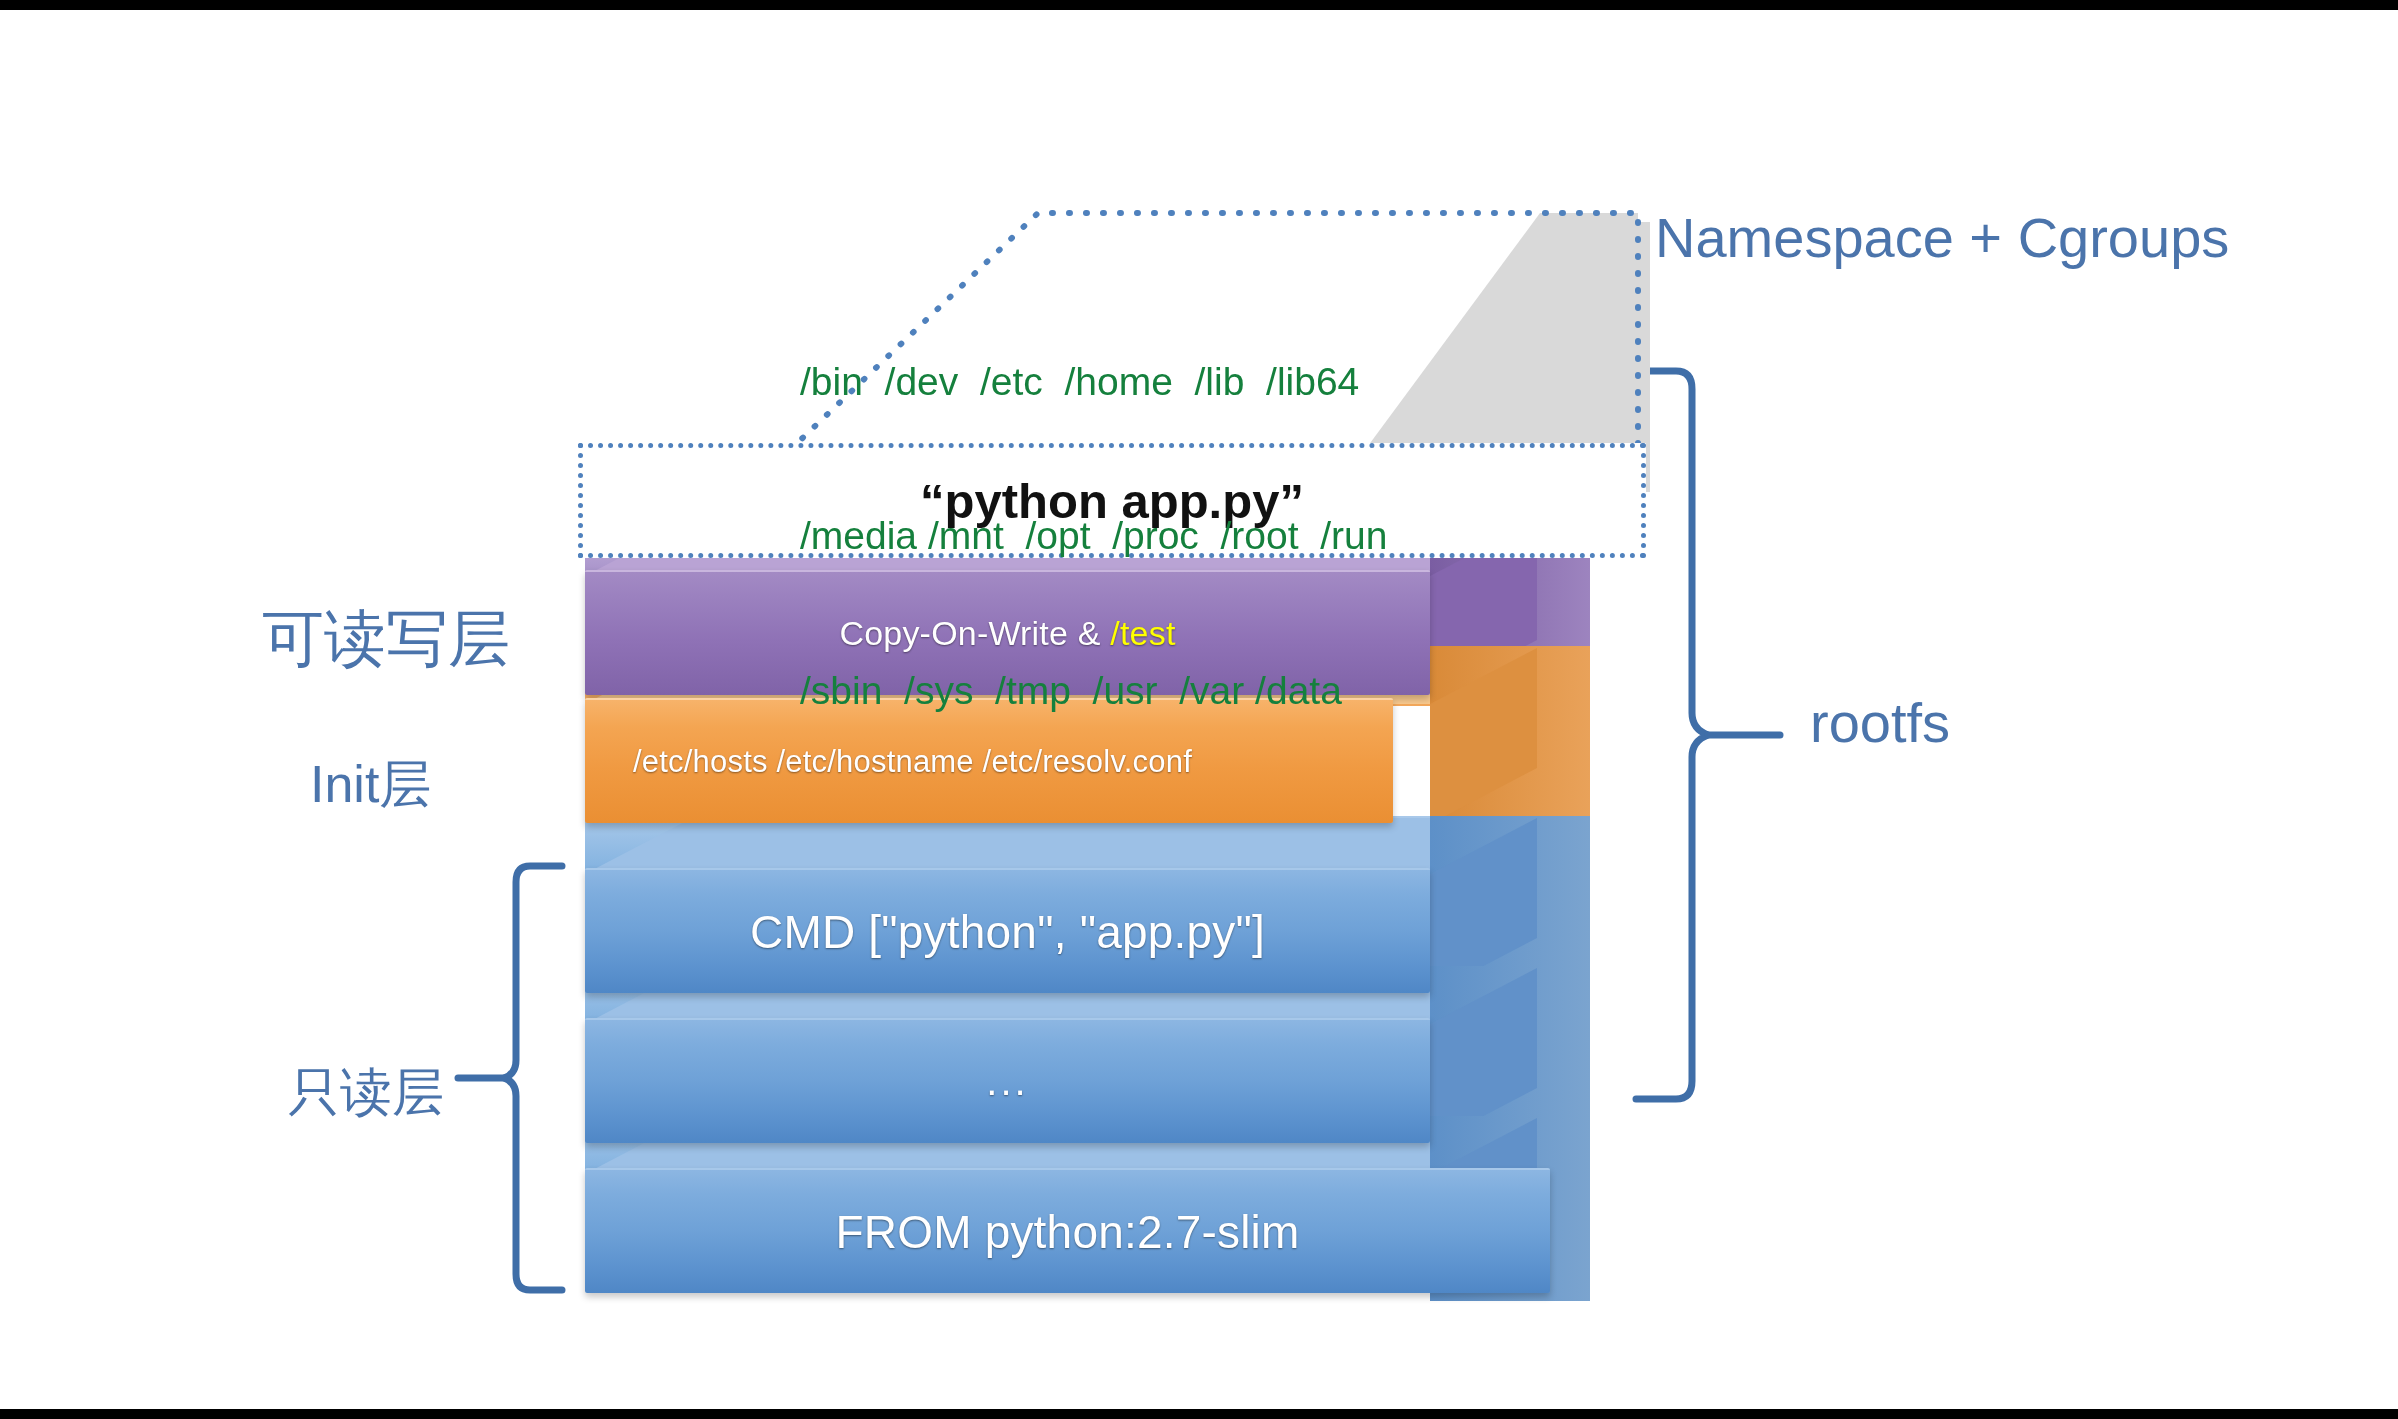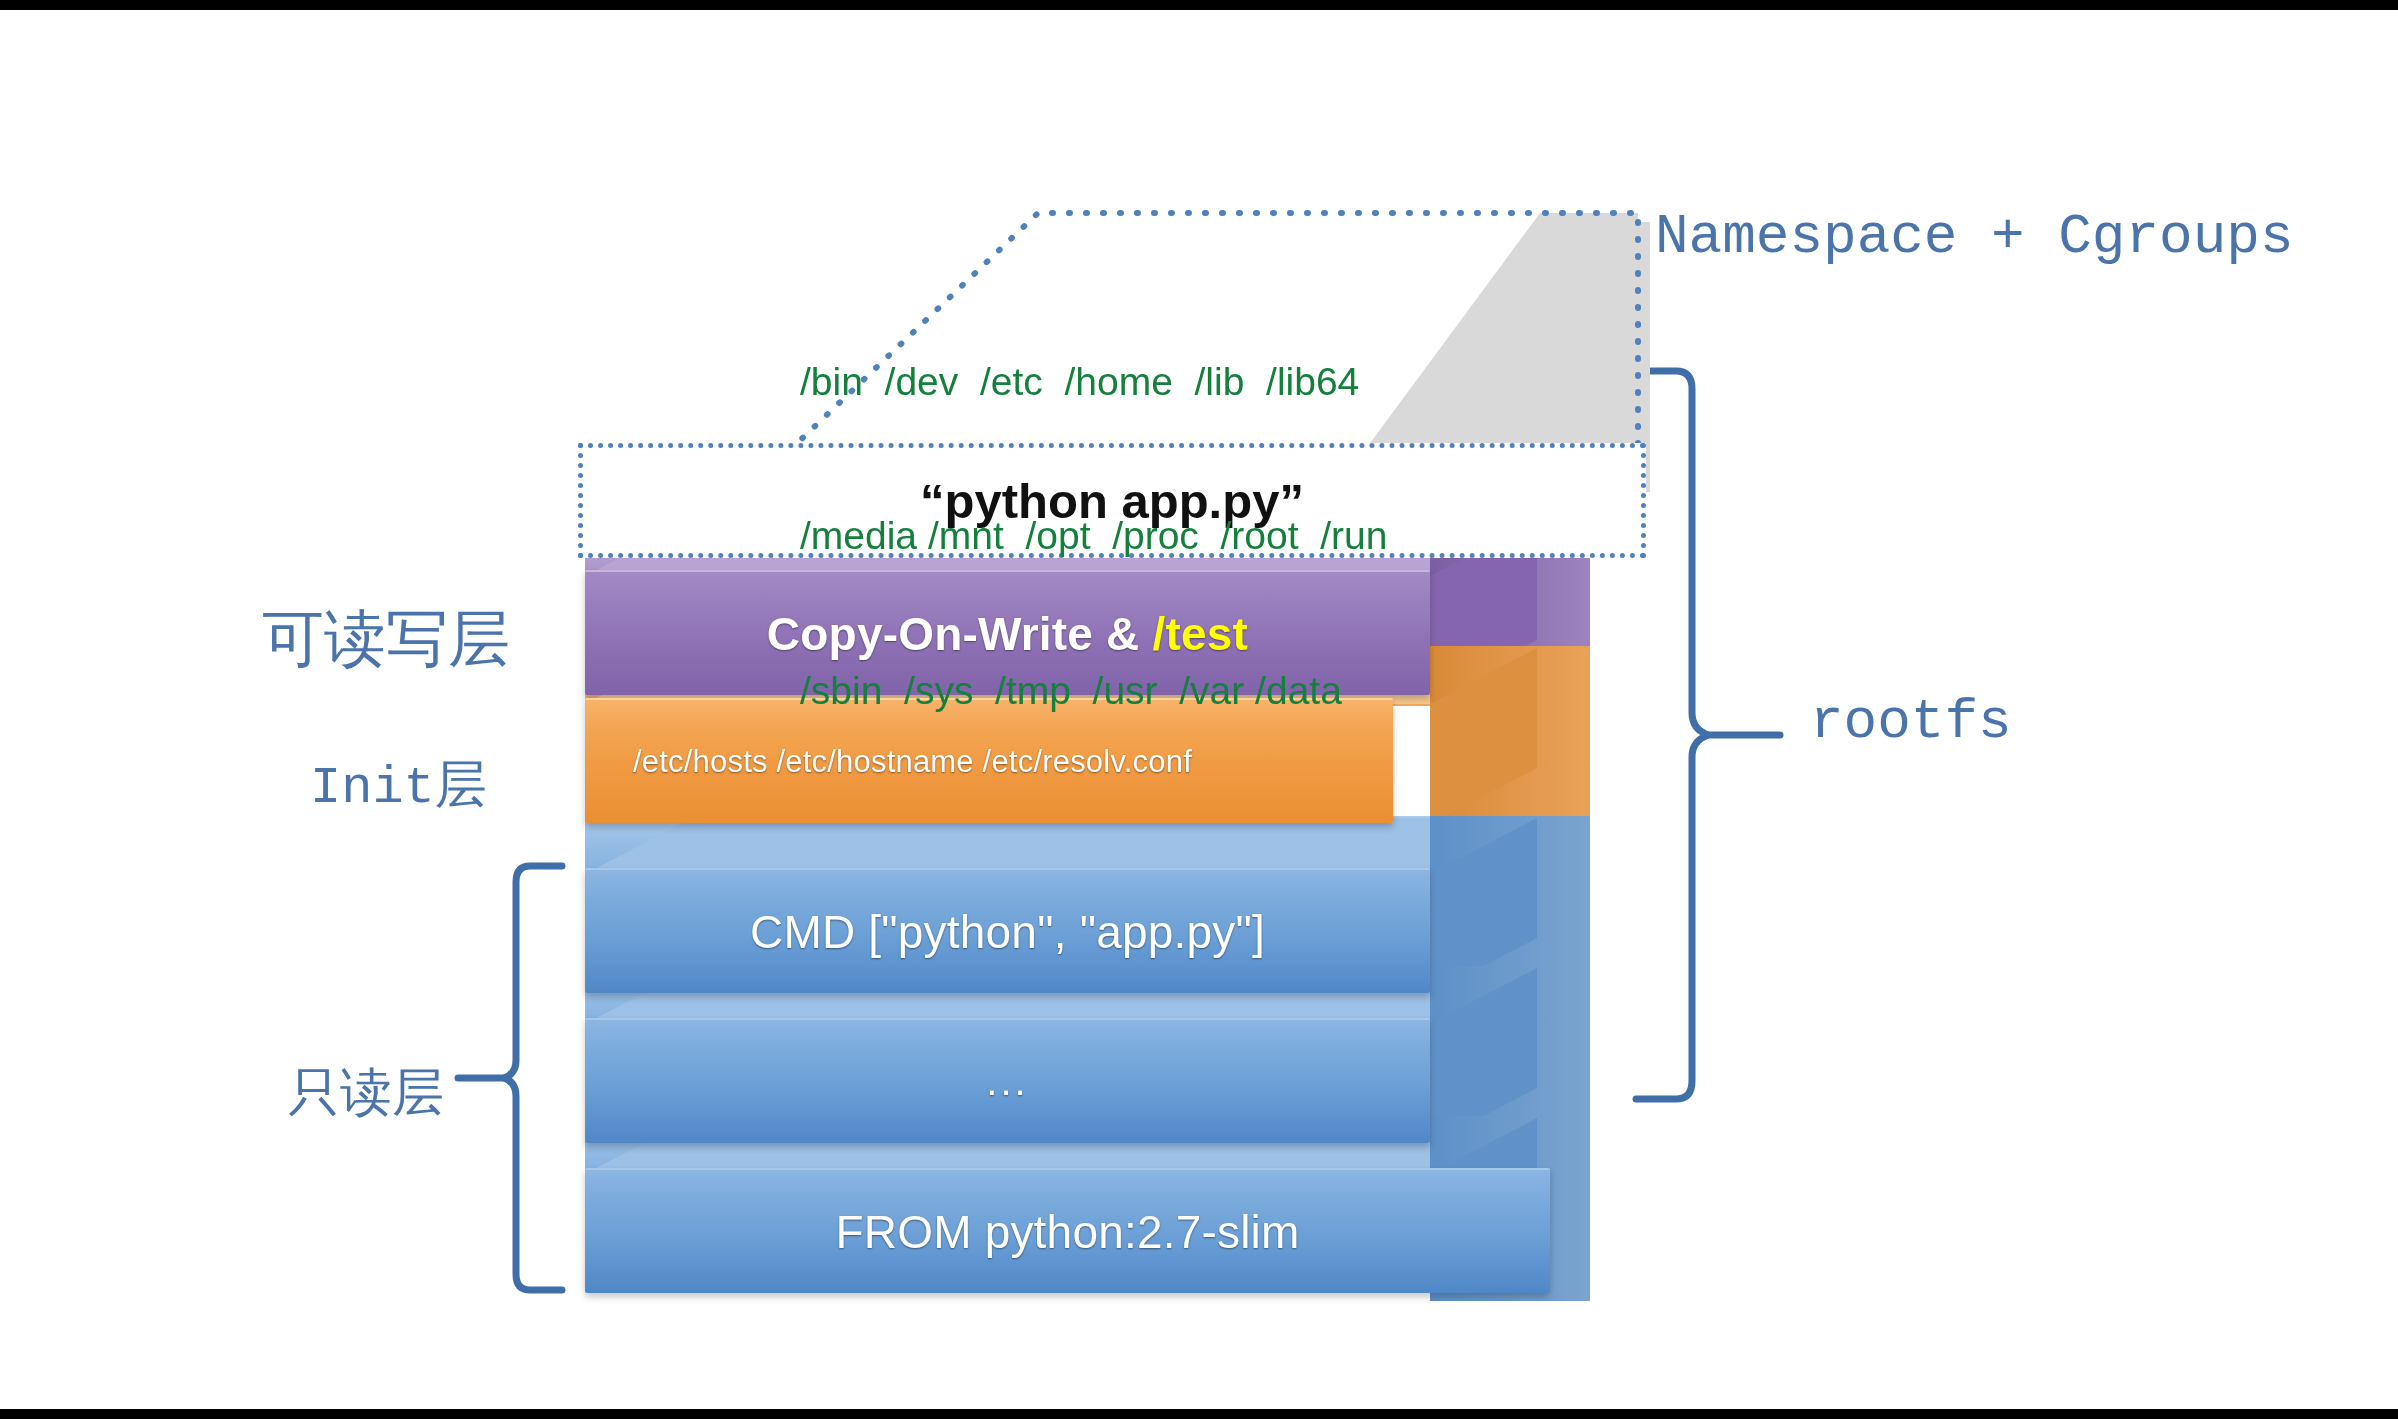--- a/index.html
+++ b/index.html
@@ -125,21 +125,20 @@
     font-size: 49px;
     color: #111111;
     font-weight: 600;
   }
 
   
   .side-label {
     position: absolute;
     color: #4b74ab;
     white-space: nowrap;
-    font-family: Liberation Mono, monospace;
   }
 
   
   .bracket-svg {
     position: absolute;
     overflow: visible;
   }
 </style>
 </head>
 <body>
@@ -172,21 +171,21 @@
   </div>
 
   <div class="layer purple" style="left:585px; top:570px; width:845px; height:125px;">
     <svg class="face-top" style="left:0; top:-52px;" width="1000" height="60" viewBox="0 0 1000 60">
       <polygon points="0,58 845,58 952,2 107,2" fill="#b9a3d4"></polygon>
     </svg>
     <svg class="face-right" style="left:845px; top:-52px;" width="160" height="185" viewBox="0 0 160 185">
       <polygon points="0,58 107,2 107,122 0,178" fill="#8566ae"></polygon>
     </svg>
     <div class="front">
-      <span class="label" style="font-size:46px; color:#ffffff;font-weight:bold;"><span>Copy-On-Write &amp; </span><span style="color:#ffff00;">/test</span></span>
+      <span class="label" style="font-size:34px; color:#ffffff;"><span>Copy-On-Write &amp; </span><span style="color:#ffff00;">/test</span></span>
     </div>
   </div>
 
   <div class="layer orange" style="left:585px; top:698px; width:808px; height:125px;text-align:center;">
     <svg class="face-top" style="left:0; top:-52px;" width="1000" height="60" viewBox="0 0 1000 60">
       <polygon points="0,58 845,58 952,2 107,2" fill="#f8c98e"></polygon>
     </svg>
     <svg class="face-right" style="left:845px; top:-52px;" width="160" height="185" viewBox="0 0 160 185">
       <polygon points="0,58 107,2 107,122 0,178" fill="#dd9040"></polygon>
     </svg>

